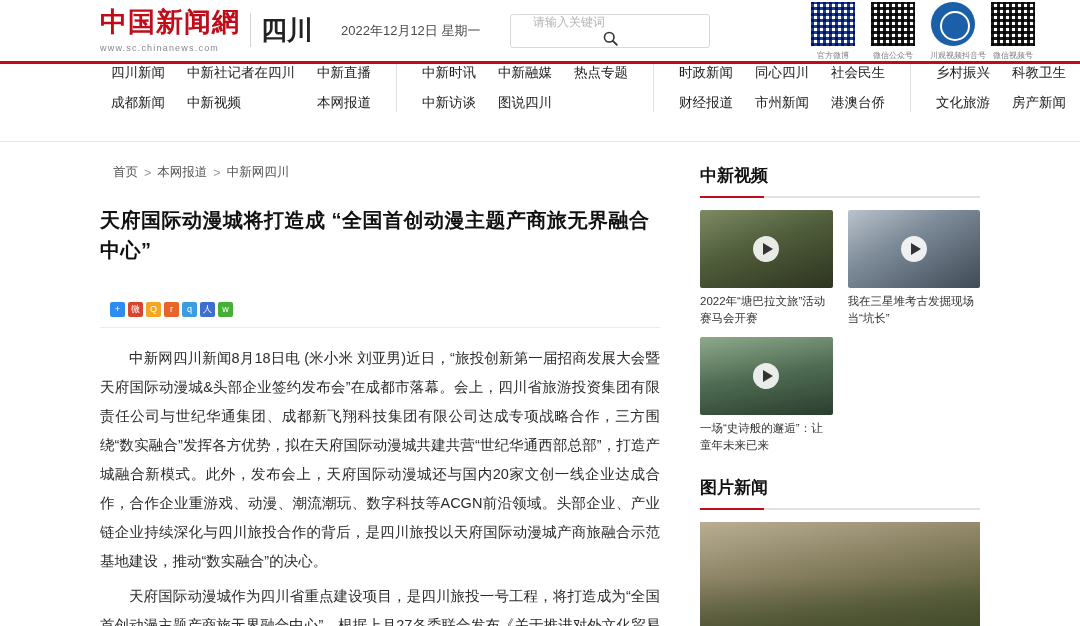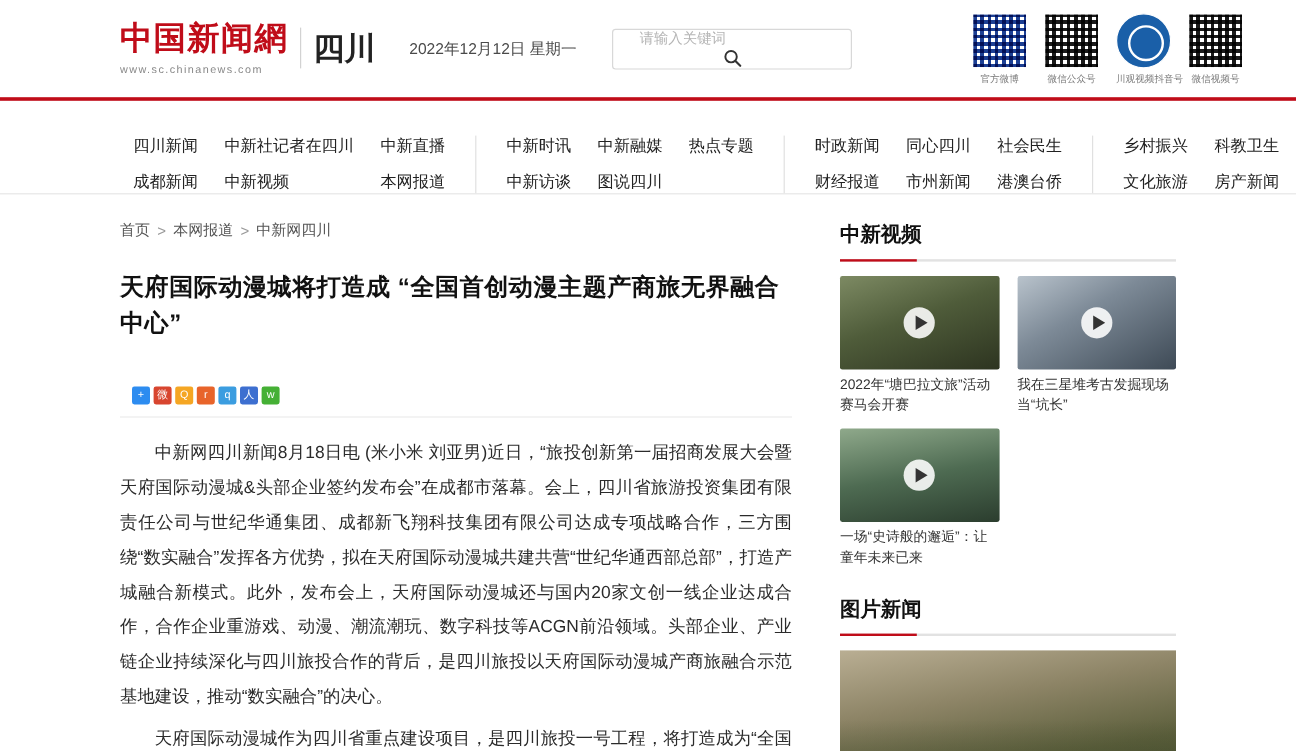--- a/index.html
+++ b/index.html
@@ -8,21 +8,21 @@
     width: 1080px; height: 626px;
     background: #ffffff;
     font-family: "Liberation Sans", sans-serif;
     color: #333;
     overflow: hidden;
   }
   .page { width: 1080px; height: 626px; position: relative; background:#fff; }
 
   
   .header {
-    height: 84px;
+    height: 64px;
     display: flex;
     align-items: center;
     padding: 0 44px 0 100px;
     border-bottom: 3px solid #c00c19;
     position: relative;
   }
   .logo-wrap { display: flex; align-items: center; }
   .logo-main {
     font-family: "Liberation Serif", serif;
     font-size: 27px;
@@ -113,21 +113,21 @@
     border-radius: 50%;
     border: 2px solid #fff;
   }
   .qr-caption { font-size: 8px; color: #7a7a7a; margin-top: 3px; white-space: nowrap; }
 
   
   .nav {
     height: 78px;
     border-bottom: 1px solid #e6e6e6;
     display: flex;
-    align-items: flex-end;
+    align-items: flex-start;
     padding-left: 100px;
     padding-right: 40px;
   }
   .nav-group {
     display: grid;
     grid-auto-flow: column;
     grid-template-rows: repeat(2, 1fr);
     row-gap: 12px;
     column-gap: 0;
     align-items: center;
@@ -150,21 +150,21 @@
     padding: 0 100px;
     gap: 40px;
   }
   .main-col { width: 600px; }
   .side-col { width: 300px; }
 
   .breadcrumb {
     font-size: 12.5px;
     color: #555;
     padding: 22px 0 14px 0;
-    display: flex; align-items: center; gap: 6px;
+    display: flex; align-items: center; gap: 6px; margin-left: 13px;
   }
   .breadcrumb a { color: #555; text-decoration: none; cursor: pointer; }
   .breadcrumb .sep { color: #999; }
 
   .article-title {
     font-size: 20px;
     font-weight: bold;
     color: #111;
     line-height: 1.5;
     letter-spacing: 0.5px;

